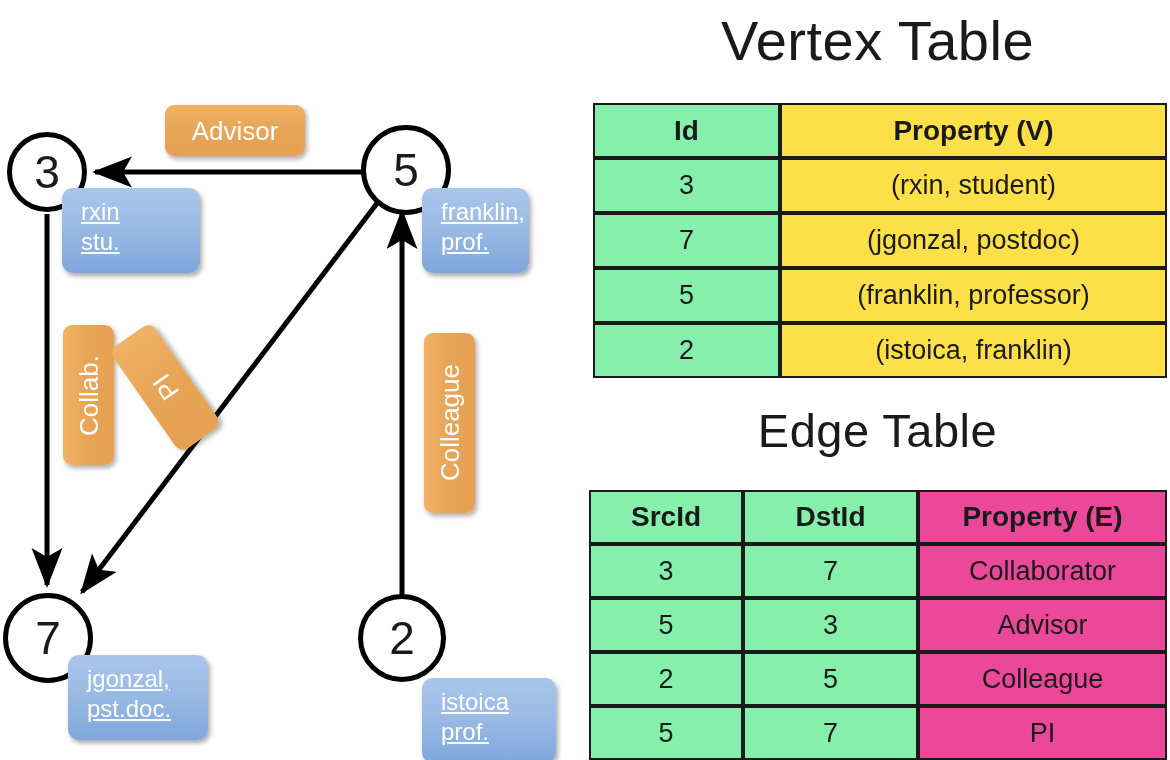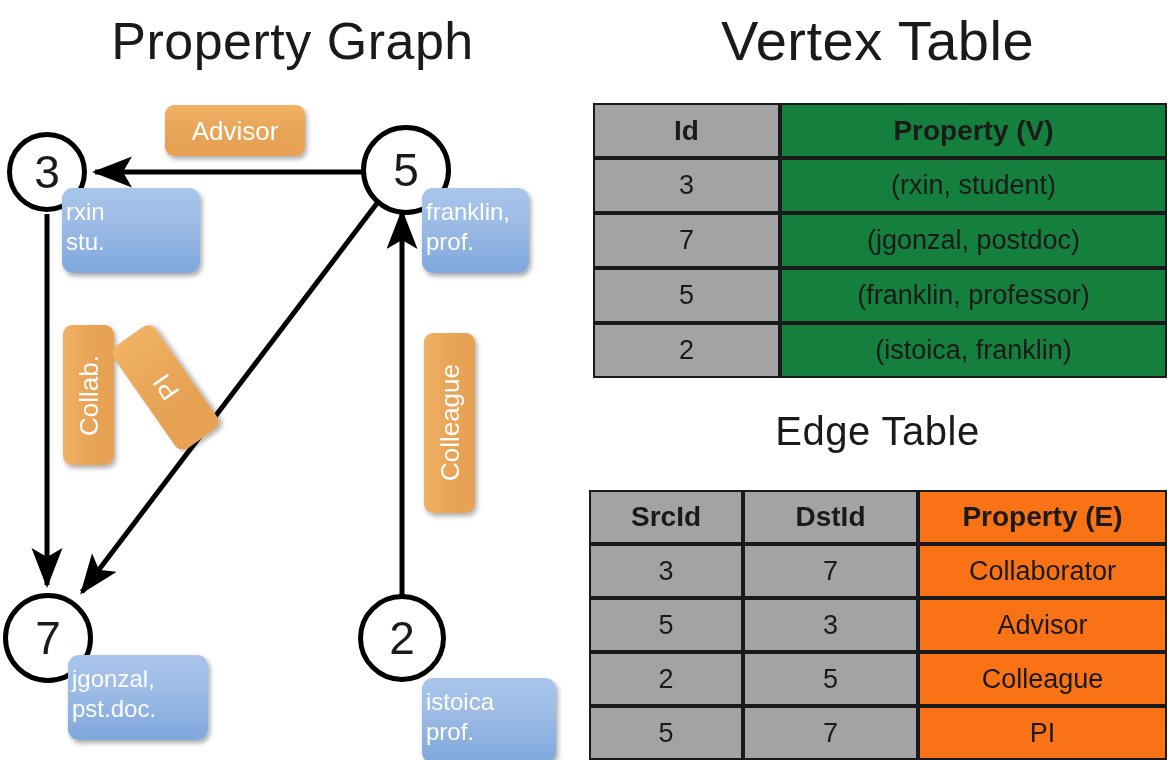--- a/index.html
+++ b/index.html
@@ -35,21 +35,21 @@
     left: 585px; top: 10px;
     width: 585px;
     text-align: center;
     font-size: 56px;
     line-height: 62px;
   }
   #title-edge-table {
     left: 585px; top: 400px;
     width: 585px;
     text-align: center;
-    font-size: 40px;
+    font-size: 47px;
     line-height: 62px;
   }
 
   
   #graph-panel {
     position: absolute;
     left: 0; top: 0;
     width: 585px; height: 760px;
   }
   #graph-edges {
@@ -76,23 +76,24 @@
 
   
   .prop-box {
     position: absolute;
     border-radius: 11px;
     background: linear-gradient(to bottom, #a9c5ea 0%, #9dbce6 40%, #7fa7dc 100%);
     box-shadow: 2px 3px 5px rgba(0,0,0,0.35);
     color: #ffffff;
     font-size: 24px;
     line-height: 30px;
-    padding: 9px 4px;
+    padding: 9px 19px;
     box-sizing: border-box;
     z-index: 7;
+    text-decoration: underline;
   }
 
   
   .edge-label {
     position: absolute;
     border-radius: 9px;
     background: linear-gradient(to bottom, #f0b265 0%, #e8a457 50%, #e6a152 100%);
     box-shadow: 2px 3px 5px rgba(0,0,0,0.33);
     color: #ffffff;
     font-size: 26px;
@@ -125,39 +126,38 @@
     font-weight: 400;
     font-size: 27px;
     color: #1a1a1a;
     padding: 0 4px;
     box-sizing: border-box;
   }
   .data-table th {
     font-weight: 700;
     font-size: 28px;
   }
-  .cell-blue { background: #15803d; margin-top: 12px; }
-  .cell-orange { background: #f97316; }
-  .cell-white { background: #a3a3a3; }
+  .cell-blue { background: #fde047; margin-top: 12px; }
+  .cell-orange { background: #ec4899; }
+  .cell-white { background: #86efac; }
 
   #vertex-table { left: 593px; top: 103px; }
   #vertex-table .col-id { width: 187px; height: 55px; }
   #vertex-table .col-prop { width: 387px; height: 55px; }
 
   #edge-table { left: 589px; top: 490px; }
   #edge-table .col-src { width: 154px; height: 54px; }
   #edge-table .col-dst { width: 175px; height: 54px; }
   #edge-table .col-prop { width: 249px; height: 54px; }
 </style>
 </head>
 <body>
 
 <div id="graph-panel">
 
-  <div class="title" id="title-property-graph">Property Graph</div>
 
   <svg id="graph-edges" viewBox="0 0 585 760">
     <defs>
       <marker id="arrowhead" markerWidth="9" markerHeight="9" refX="7.4" refY="3.1" orient="auto" markerUnits="strokeWidth">
         <path d="M0,0 L8,3.1 L0,6.2 L1.8,3.1 z" fill="#000000"></path>
       </marker>
     </defs>
 
     <line x1="362" y1="172" x2="95" y2="172" stroke="#000000" stroke-width="5" marker-end="url(#arrowhead)"></line>
 

